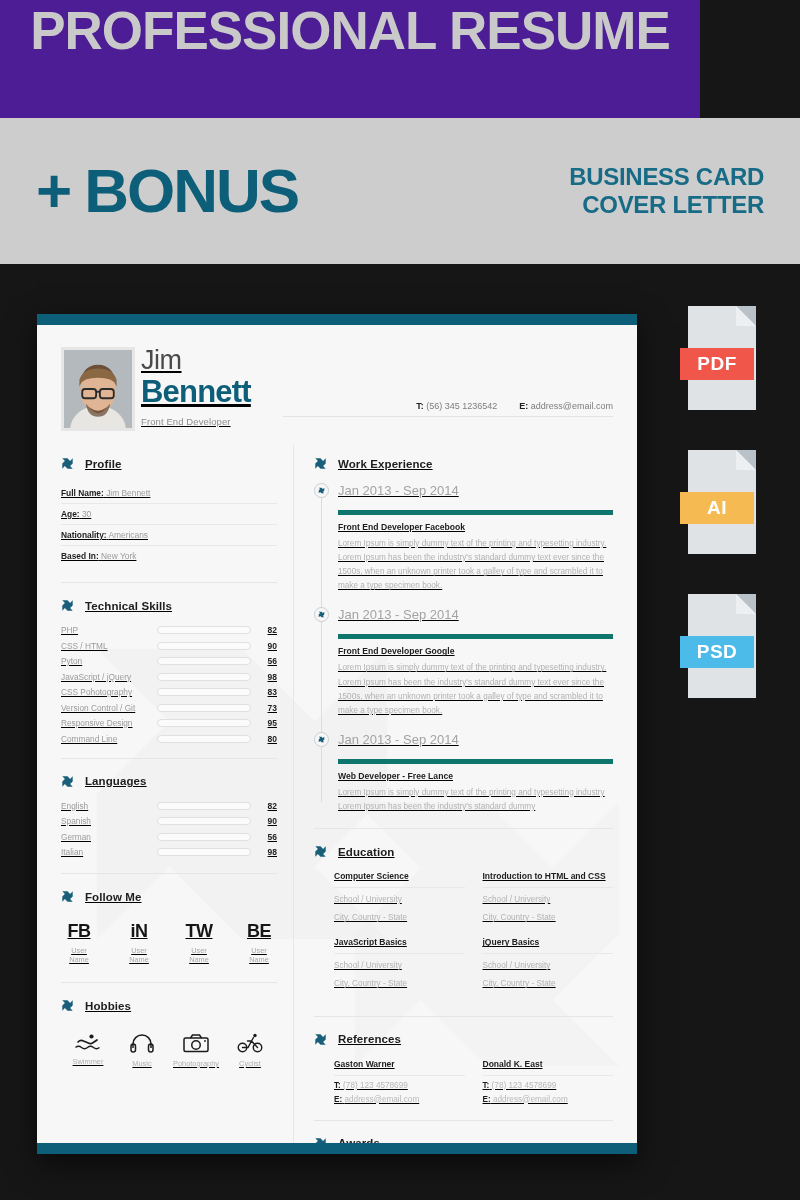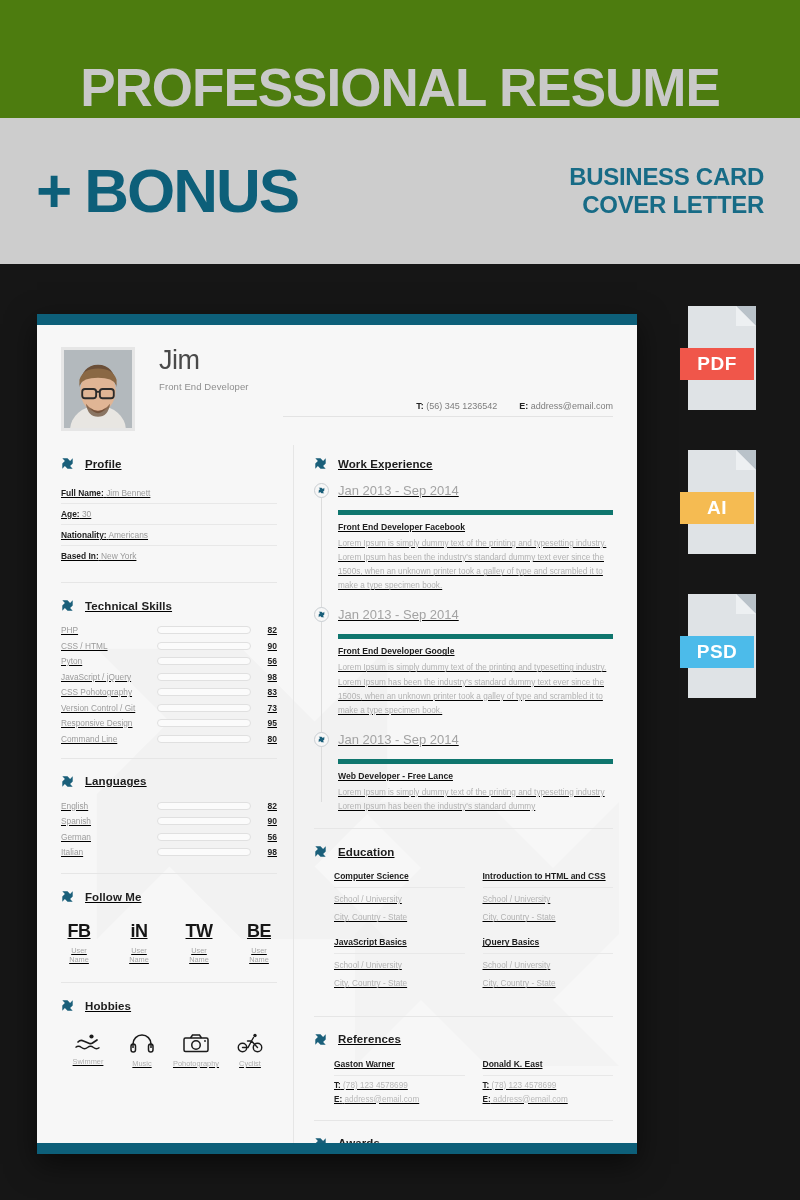--- a/index.html
+++ b/index.html
@@ -6,23 +6,23 @@
   html, body {
     width: 800px; height: 1200px;
     font-family: "Liberation Sans", sans-serif;
     background: #161616;
     overflow: hidden;
   }
   #page { position: relative; width: 800px; height: 1200px; background: #161616; }
 
   
   .promo-top {
-    position: absolute; left: 0; top: 0; width: 800px; height: 118px;
-    background: #4d7c0f;
-    display: flex; align-items: flex-end; justify-content: center;
+    position: absolute; left: 0; top: 0; width: 700px; height: 118px;
+    background: #4c1d95;
+    display: flex; align-items: flex-start; justify-content: center;
   }
   .promo-top-title {
     font-size: 53px; font-weight: bold; letter-spacing: -1px;
     color: #c9c9c9; font-family: "Liberation Sans", sans-serif;
     white-space: nowrap;
   }
   .promo-mid {
     position: absolute; left: 0; top: 118px; width: 800px; height: 146px;
     background: #cdcdcd;
     display: flex; align-items: center; padding: 0 36px;
@@ -59,21 +59,21 @@
 
   .resume-inner { position: relative; padding: 0 24px; height: 829px; }
 
   
   .rheader { display: flex; align-items: flex-start; padding: 22px 0 10px 0; position: relative; }
   .photo {
     width: 74px; height: 84px; flex: 0 0 74px;
     border: 3px solid #e6e6e6; background: #b9bec2; overflow: hidden; position: relative;
   }
   .photo svg { display: block; width: 100%; height: 100%; }
-  .name-block { margin-left: 24px; flex: 1; min-width: 0; }
+  .name-block { margin-left: 6px; flex: 1; min-width: 0; text-decoration: underline; }
   .fname { font-size: 27px; color: #4a4a4a; font-weight: 300; line-height: 1; letter-spacing: -0.5px;}
   .lname { font-size: 31px; color: #0d5f79; font-weight: bold; line-height: 1.05; margin-top: 2px; letter-spacing: -0.8px;}
   .role { font-size: 9.5px; color: #8e8e8e; margin-top: 7px; letter-spacing: .1px;}
   .contact {
     position: absolute; right: 0; bottom: 30px;
     font-size: 9px; color: #7d7d7d; display: flex; gap: 22px; white-space: nowrap;
   }
   .contact b { color: #222; font-weight: bold; }
   .header-rule { position:absolute; right:0; bottom: 24px; width: 330px; height:1px; background:#e3e3e3;}
 
@@ -202,20 +202,21 @@
             <path d="M17 38 q4 -8 20 -8 q16 0 20 8 l0 -6 q-4 -12 -20 -12 q-16 0 -20 12 Z" fill="#8a6844"></path>
             <rect x="20" y="42" width="15" height="10" rx="3" fill="none" stroke="#2b2b2b" stroke-width="2"></rect>
             <rect x="39" y="42" width="15" height="10" rx="3" fill="none" stroke="#2b2b2b" stroke-width="2"></rect>
             <line x1="35" y1="45" x2="39" y2="45" stroke="#2b2b2b" stroke-width="2"></line>
             <path d="M28 62 q9 7 18 0 q-9 12 -18 0 Z" fill="#8a5c46"></path>
             <path d="M24 58 q13 16 26 0 q-2 14 -13 14 q-11 0 -13 -14 Z" fill="#6b4f38" opacity=".75"></path>
           </svg>
         </div>
         <div class="name-block">
           <div class="fname">Jim</div>
+          <div class="lname">Bennett</div>
           <div class="role">Front End Developer</div>
         </div>
         <div class="header-rule"></div>
         <div class="contact">
           <div>
             <b>T:</b>
             <span>(56) 345 1236542</span>
           </div>
           <div>
             <b>E:</b>

